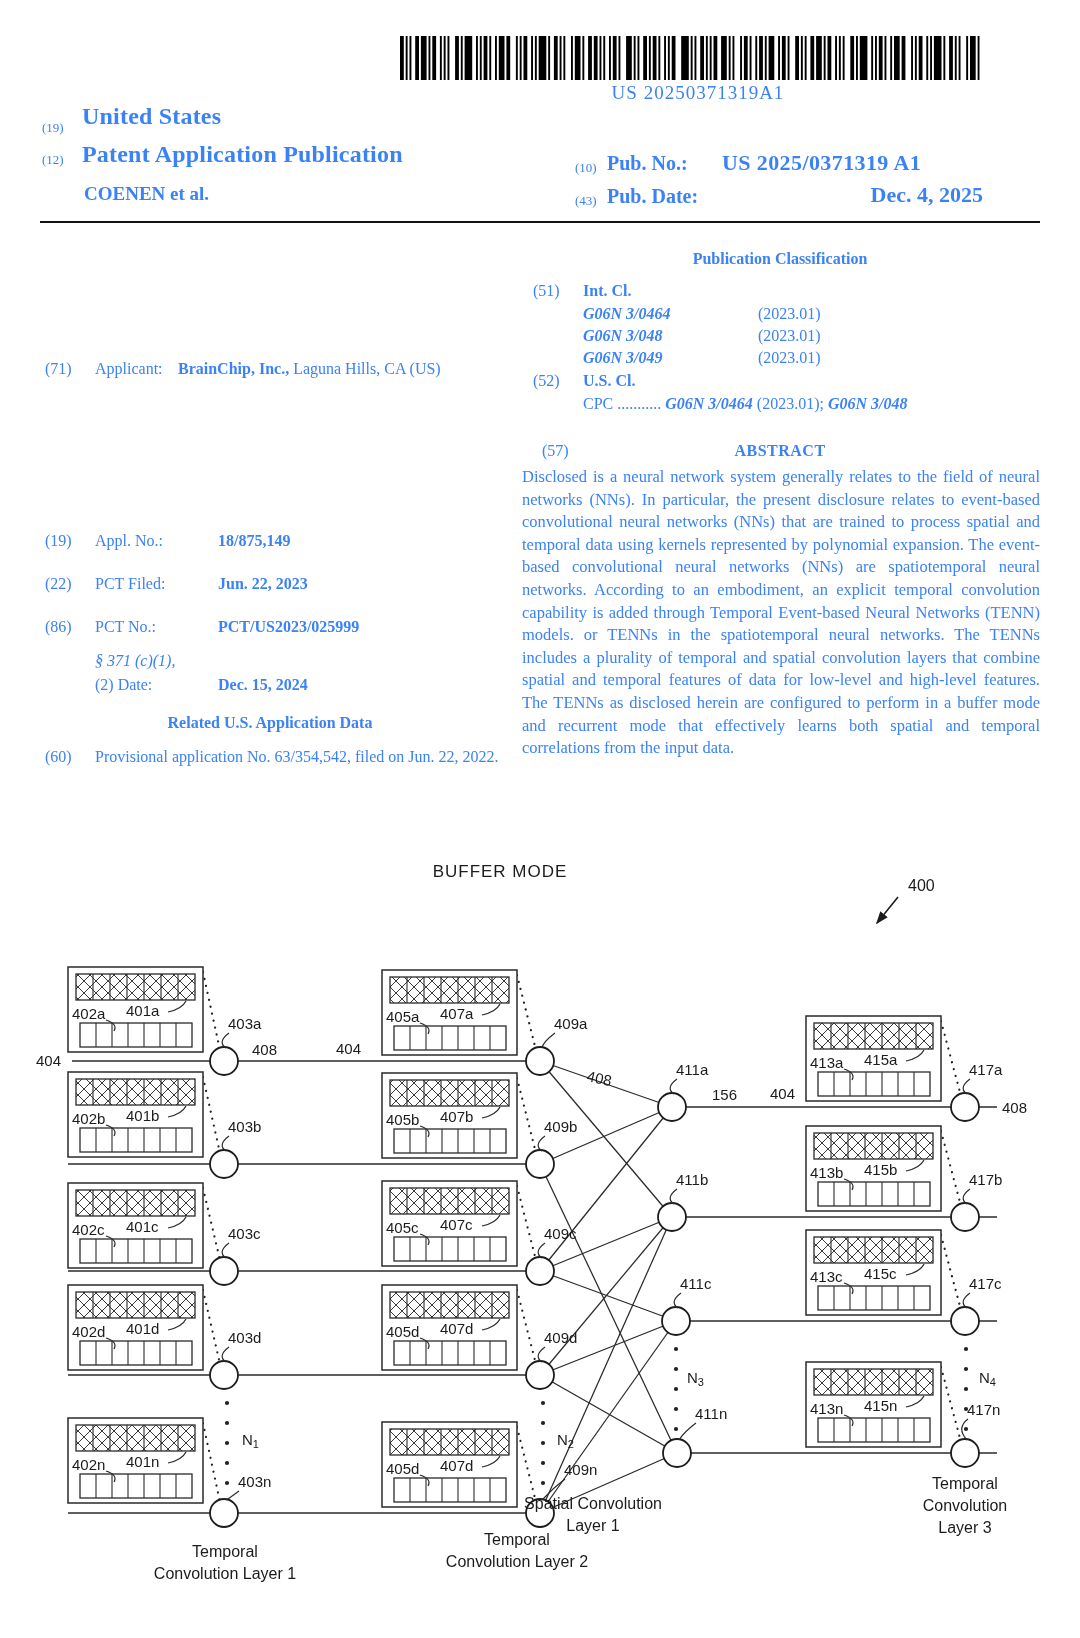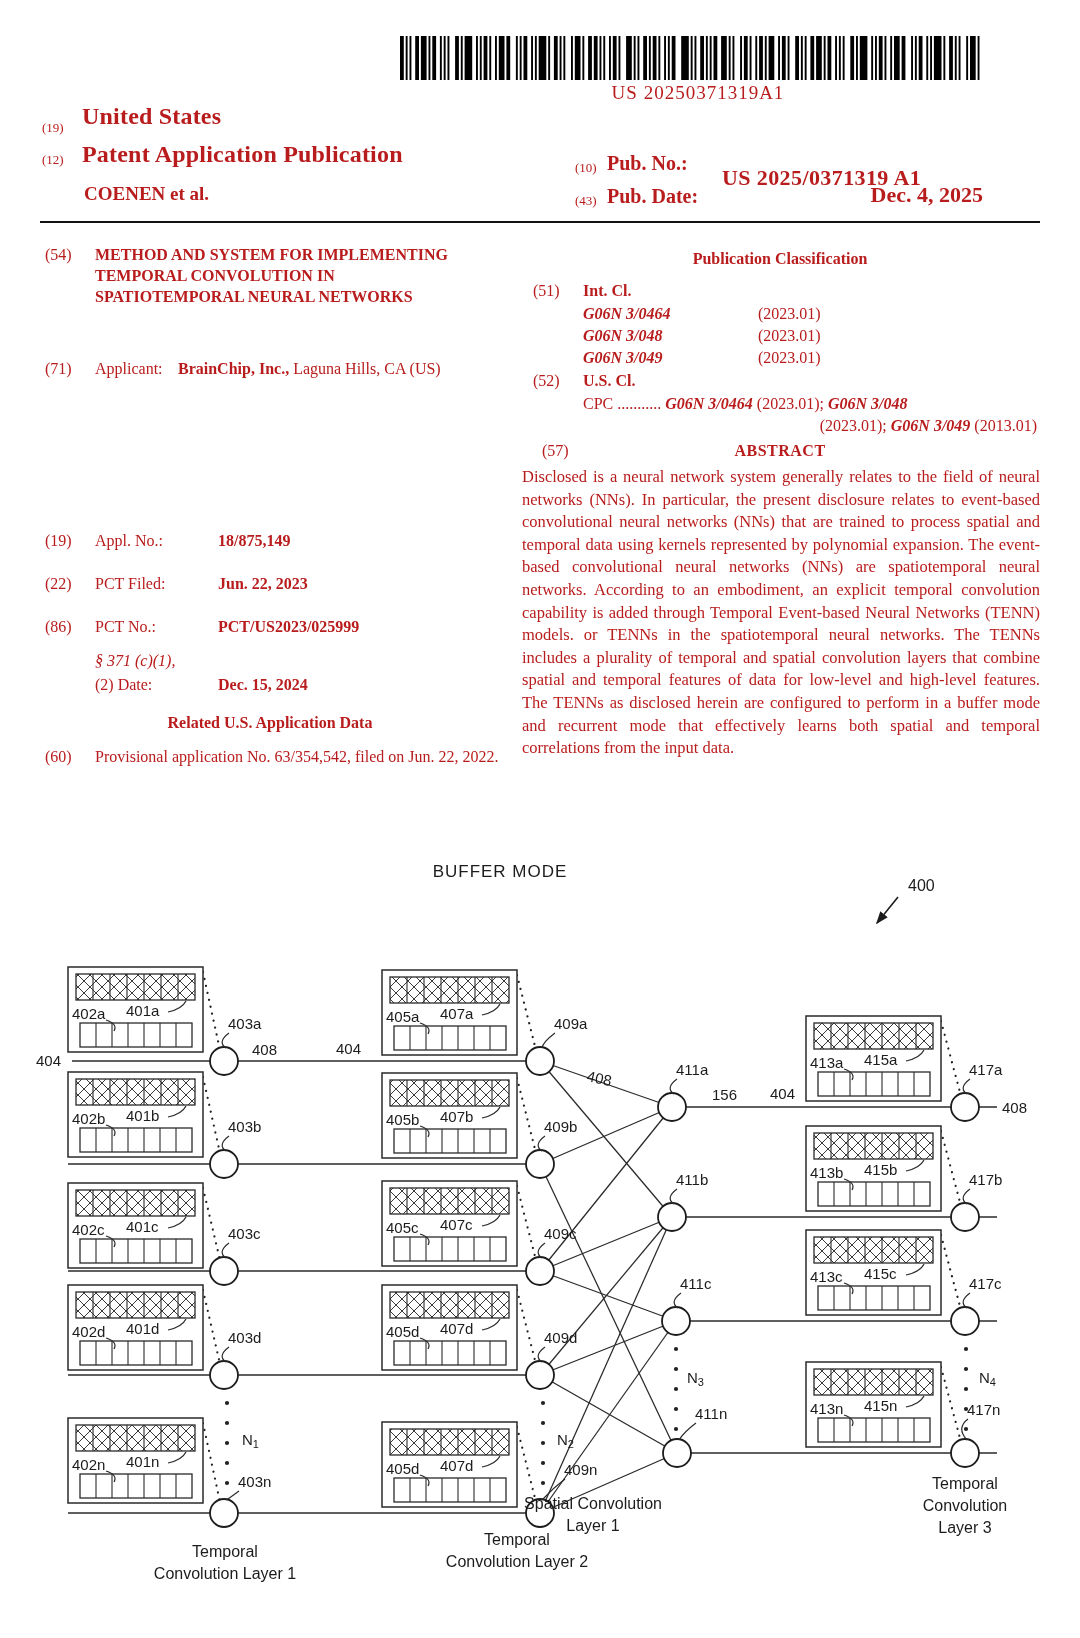--- a/index.html
+++ b/index.html
@@ -1,16 +1,16 @@
 <!DOCTYPE html>
 <html><head>
 <meta charset="utf-8">
 <style>
   html,body{margin:0;padding:0;background:#fff;}
-  #page{position:relative;width:1080px;height:1638px;background:#fff;color:#b91c1c;
+  #page{position:relative;width:1080px;height:1638px;background:#fff;color:#3b82f6;
         font-family:"Liberation Serif",serif;overflow:hidden;}
   .abs{position:absolute;}
   .num{font-size:13px;}
   .big{font-size:24px;font-weight:bold;letter-spacing:.2px;}
   .b{font-weight:bold;}
   .bi{font-weight:bold;font-style:italic;}
   .hdr-label{font-size:20px;font-weight:bold;}
   .hdr-val{font-size:22px;font-weight:bold;}
   .body-text{font-size:16px;line-height:1.32;}
   .rule{position:absolute;background:#111;}
@@ -132,31 +132,27 @@
   <div class="abs" style="left:400px;top:82px;width:596px;text-align:center;font-size:19px;letter-spacing:1px;">US 20250371319A1</div>
 
   <div class="abs num" style="left:42px;top:120px;">(19)</div>
   <div class="abs big" style="left:82px;top:103px;">United States</div>
   <div class="abs num" style="left:42px;top:152px;">(12)</div>
   <div class="abs big" style="left:82px;top:141px;">Patent Application Publication</div>
   <div class="abs b" style="left:84px;top:183px;font-size:19px;">COENEN et al.</div>
 
   <div class="abs num" style="left:575px;top:160px;">(10)</div>
   <div class="abs hdr-label" style="left:607px;top:152px;">Pub. No.:</div>
-  <div class="abs hdr-val" style="left:722px;top:150px;letter-spacing:.4px;margin-top:15px;">US 2025/0371319 A1</div>
+  <div class="abs hdr-val" style="left:722px;top:150px;letter-spacing:.4px;">US 2025/0371319 A1</div>
   <div class="abs num" style="left:575px;top:193px;">(43)</div>
   <div class="abs hdr-label" style="left:607px;top:185px;">Pub. Date:</div>
   <div class="abs hdr-val" style="right:97px;top:182px;">Dec. 4, 2025</div>
 
   <div class="rule" style="left:40px;top:221px;width:1000px;height:2px;"></div>
 
-  <div class="fblock body-text" style="left:40px;top:244px;">
-    <span class="field-num">(54)</span>
-    <div class="b" style="margin-left:55px;width:362px;">METHOD AND SYSTEM FOR IMPLEMENTING TEMPORAL CONVOLUTION IN SPATIOTEMPORAL NEURAL NETWORKS</div>
-  </div>
 
   <div class="fblock body-text" style="left:40px;top:358px;">
     <span class="field-num">(71)</span>
     <span class="abs" style="left:55px;">Applicant:</span>
     <div style="margin-left:138px;width:330px;"><span class="b">BrainChip, Inc.,</span><span> Laguna Hills, CA (US)</span></div>
   </div>
 
 
   <div class="fblock body-text" style="left:40px;top:530px;">
     <span class="field-num">(19)</span>
@@ -210,23 +206,20 @@
   </div>
 
   <div class="fblock body-text" style="left:520px;top:370px;">
     <span class="field-num" style="left:13px;">(52)</span>
     <span class="abs b" style="left:63px;">U.S. Cl.</span>
   </div>
   <div class="fblock body-text" style="left:520px;top:393px;width:520px;">
     <span style="margin-left:63px;">CPC</span>
     <span>...........</span>
     <span class="bi">G06N 3/0464</span><span> (2023.01); </span><span class="bi">G06N 3/048</span>
-  </div>
-  <div class="fblock body-text" style="left:520px;top:415px;width:517px;text-align:right;">
-    <span>(2023.01); </span><span class="bi">G06N 3/049</span><span> (2013.01)</span>
   </div>
 
   <div class="fblock body-text" style="left:520px;top:440px;">
     <span class="field-num" style="left:13px;margin-left:9px;">(57)</span>
     <div class="b" style="width:520px;text-align:center;letter-spacing:.5px;">ABSTRACT</div>
   </div>
   <div class="abs just" style="left:522px;top:466px;width:518px;font-size:16.5px;line-height:1.37;">Disclosed is a neural network system generally relates to the field of neural networks (NNs). In particular, the present disclosure relates to event-based convolutional neural networks (NNs) that are trained to process spatial and temporal data using kernels represented by polynomial expansion. The event-based convolutional neural networks (NNs) are spatiotemporal neural networks. According to an embodiment, an explicit temporal convolution capability is added through Temporal Event-based Neural Networks (TENN) models. or TENNs in the spatiotemporal neural networks. The TENNs includes a plurality of temporal and spatial convolution layers that combine spatial and temporal features of data for low-level and high-level features. The TENNs as disclosed herein are configured to perform in a buffer mode and recurrent mode that effectively learns both spatial and temporal correlations from the input data.</div>
 
   <svg id="fig" class="abs" style="left:30px;top:855px;" width="1020" height="765" viewBox="0 0 1020 765">
       <defs>

